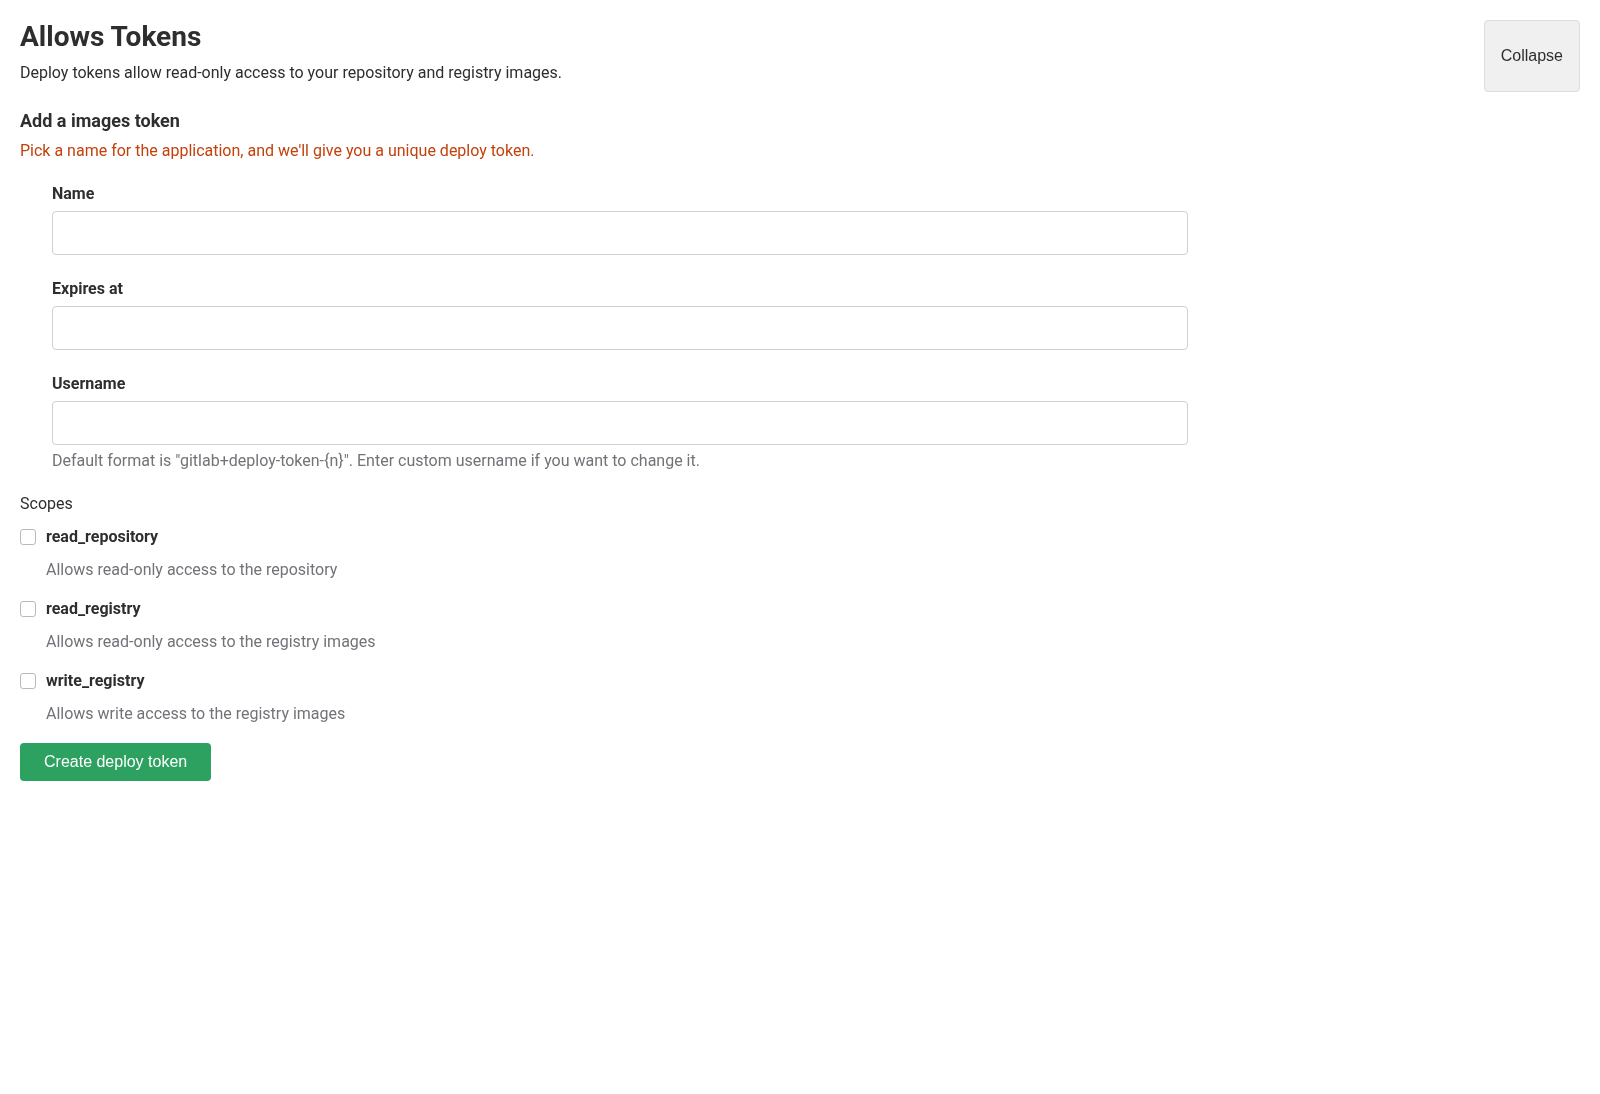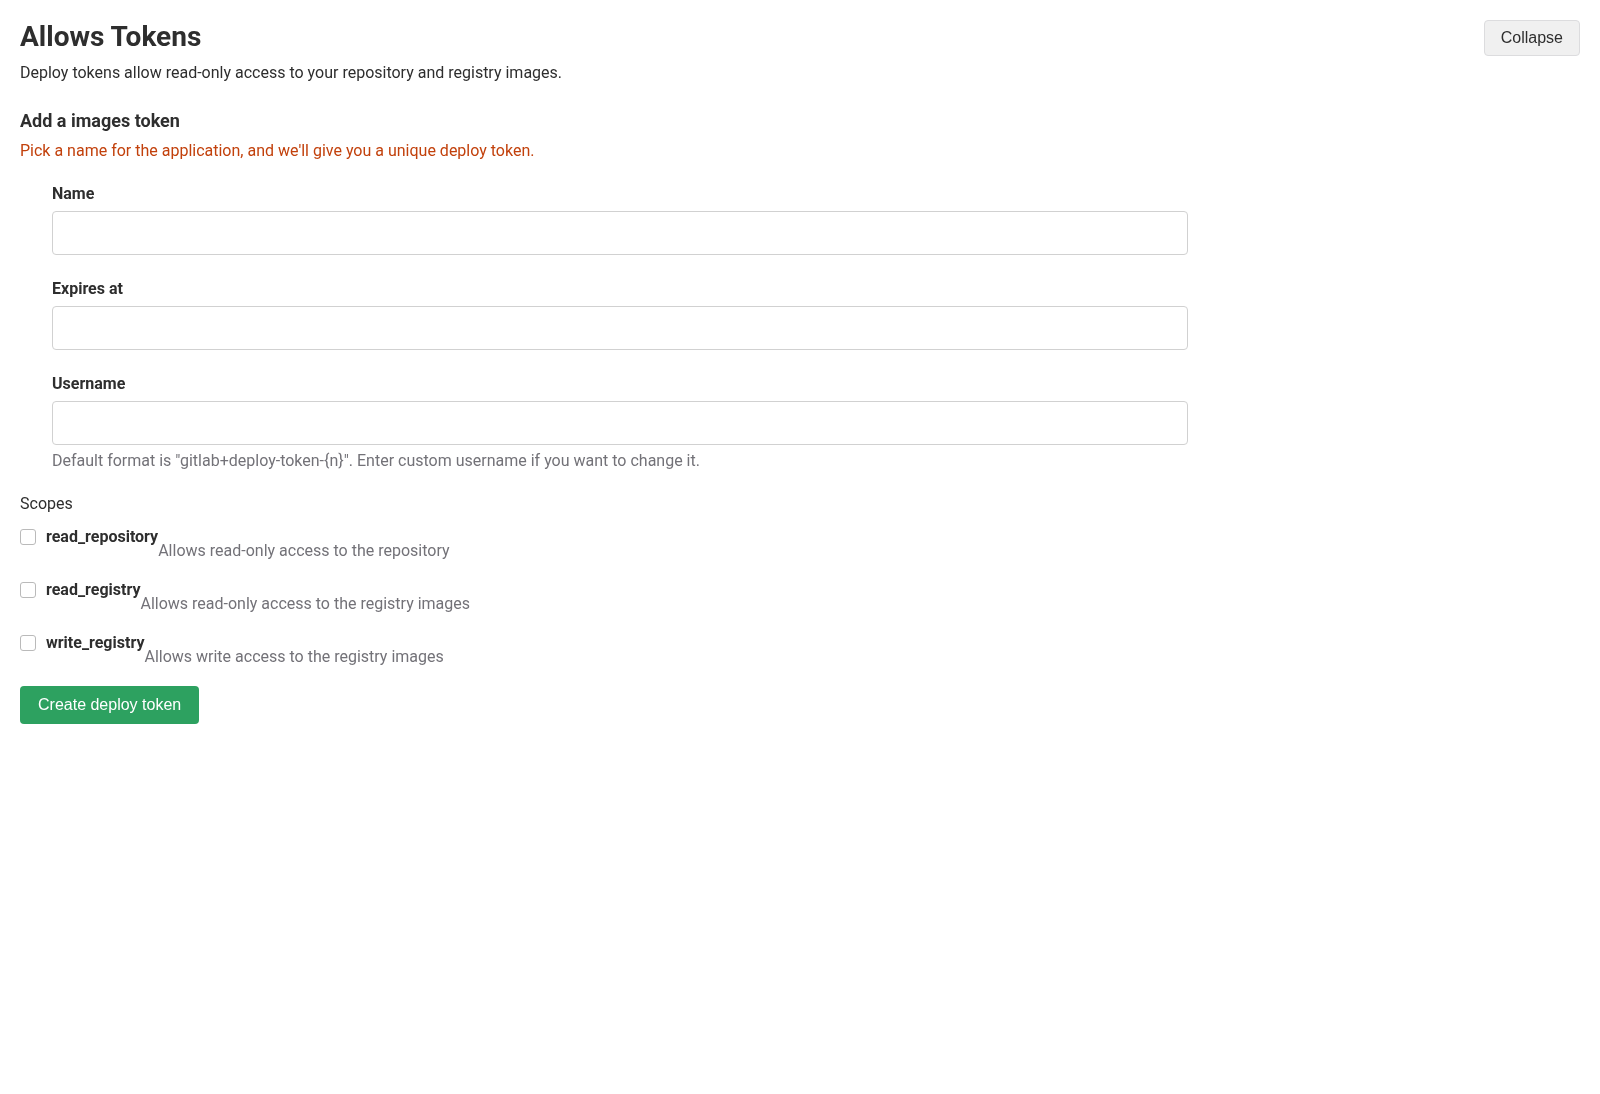--- a/index.html
+++ b/index.html
@@ -86,43 +86,43 @@
       appearance: none;
       background: #fff;
       cursor: pointer;
     }
     .scope-checkbox:checked {
       background: #1f75cb;
       border-color: #1f75cb;
     }
     .scope-text {
       display: flex;
-      flex-direction: row;
+      flex-direction: column;
     }
     .scope-name {
       font-size: 16px;
       font-weight: 700;
       color: #2e2e2e;
     }
     .scope-desc {
       font-size: 16px;
       color: #737278;
       margin-top: 14px;
     }
     .btn-collapse {
-      padding: 8px 16px;
+      padding: 26px 16px;
       background: #f0f0f0;
       border: 1px solid #dcdcde;
       border-radius: 4px;
       font-size: 16px;
       color: #2e2e2e;
       cursor: pointer;
     }
     .btn-success {
-      padding: 10px 18px;
+      padding: 10px 24px;
       background: #2da160;
       border: none;
       border-radius: 4px;
       font-size: 16px;
       color: #fff;
       cursor: pointer;
     }
   </style>
 </head>
 <body>

